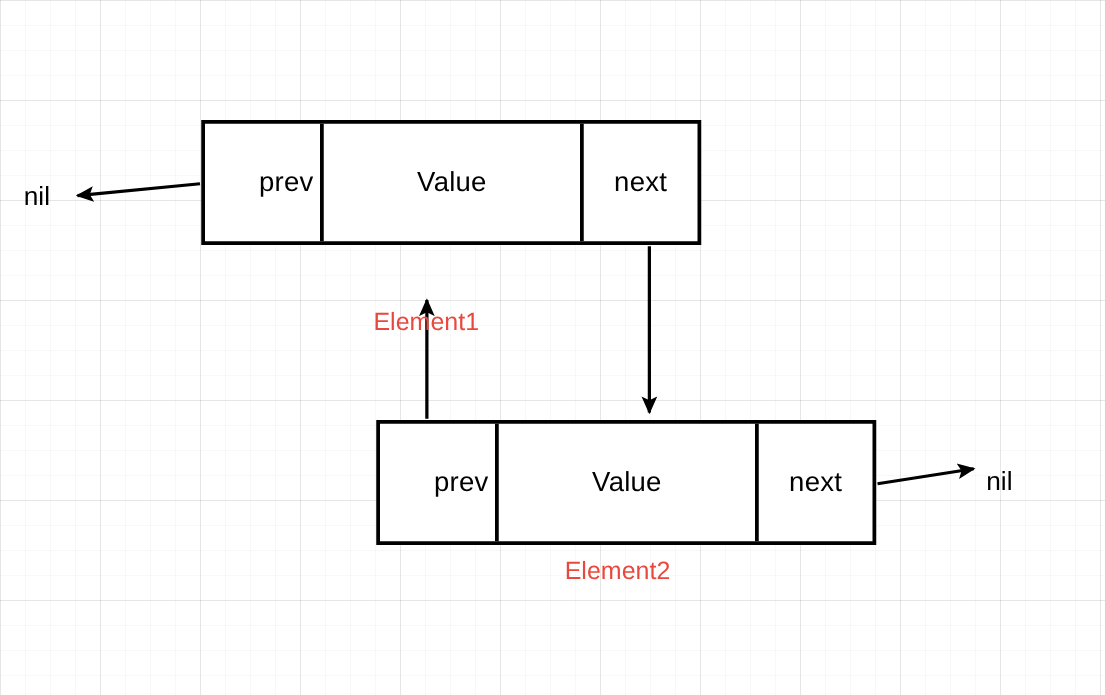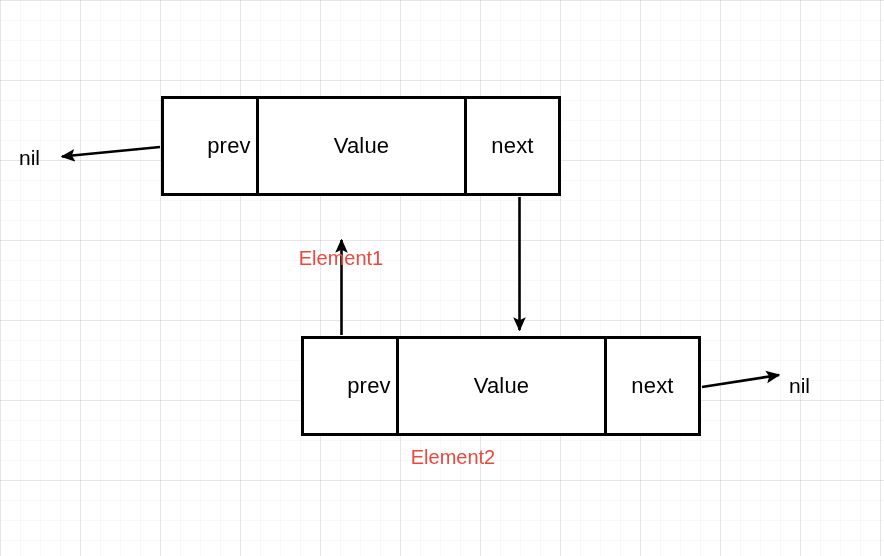--- a/index.html
+++ b/index.html
@@ -58,21 +58,21 @@
   #element2 { left: 301px; top: 336px; width: 400px; height: 100px; }
 
   .caption {
     position: absolute;
     font-size: 20px;
     color: #e8493f;
     white-space: nowrap;
     transform: translateX(-50%);
   }
   #caption1 { left: 341px; top: 216px; margin-top: 31px; }
-  #caption2 { left: 453px; top: 446px; }
+  #caption2 { left: 494px; top: 446px; }
 
   .nil-label {
     position: absolute;
     font-size: 21px;
     color: #000000;
     white-space: nowrap;
     text-align: right;
   }
   #nil-left  { left: 19px;  top: 146px; }
   #nil-right { left: 789px; top: 374px; }

